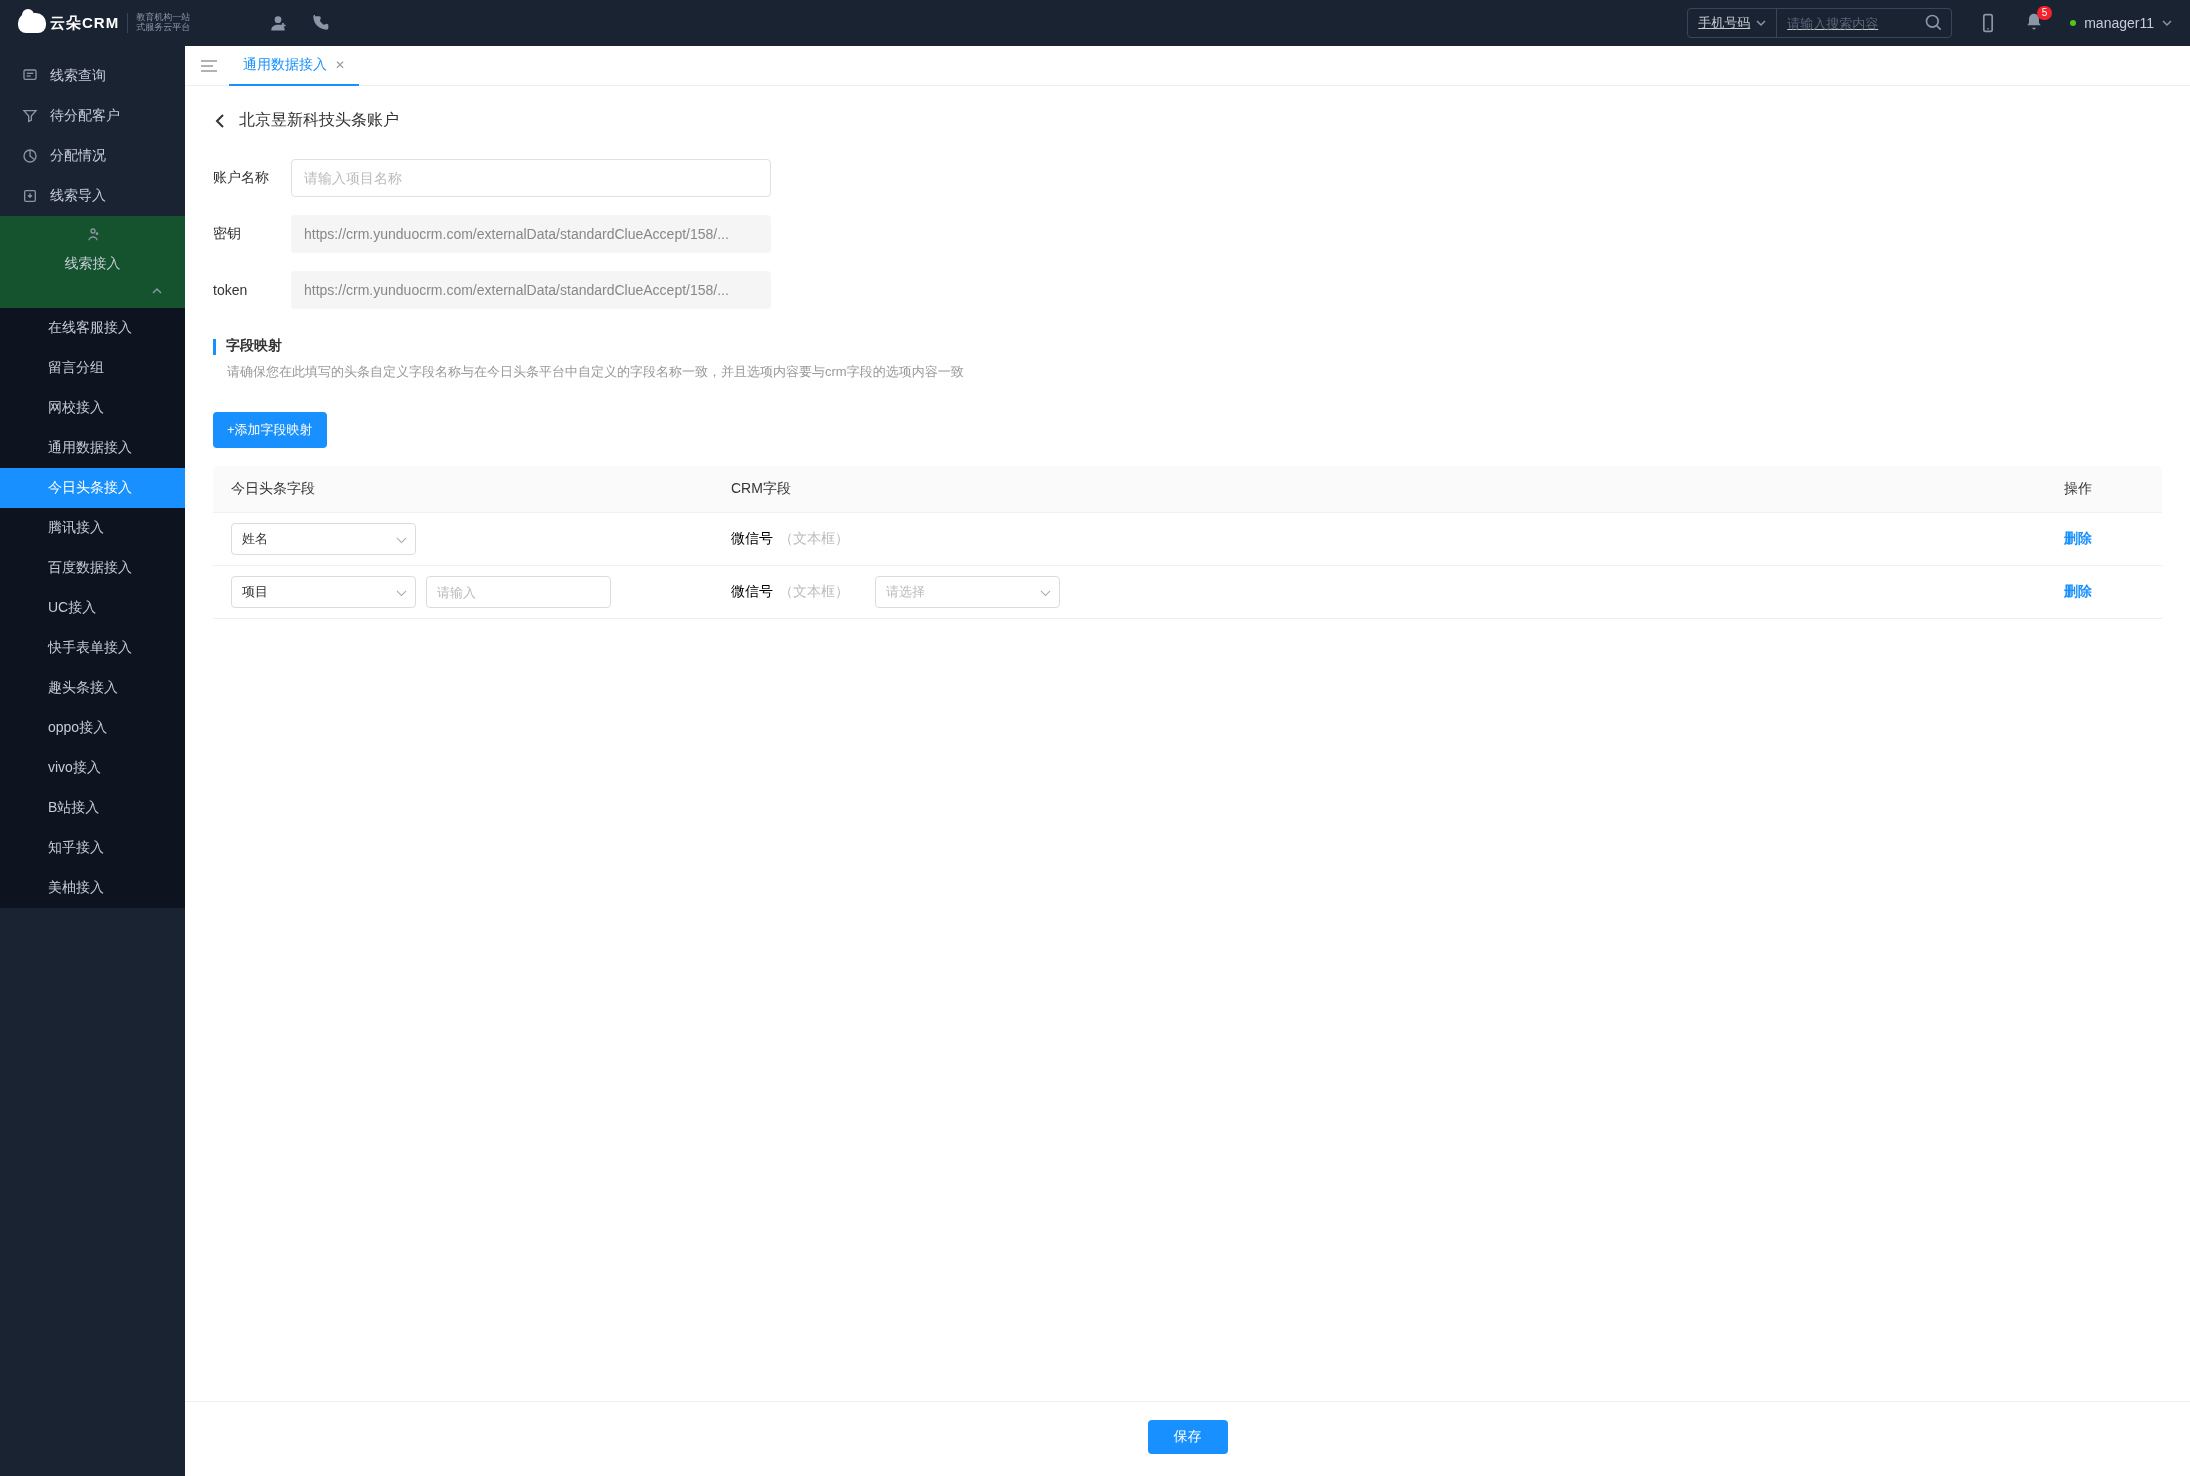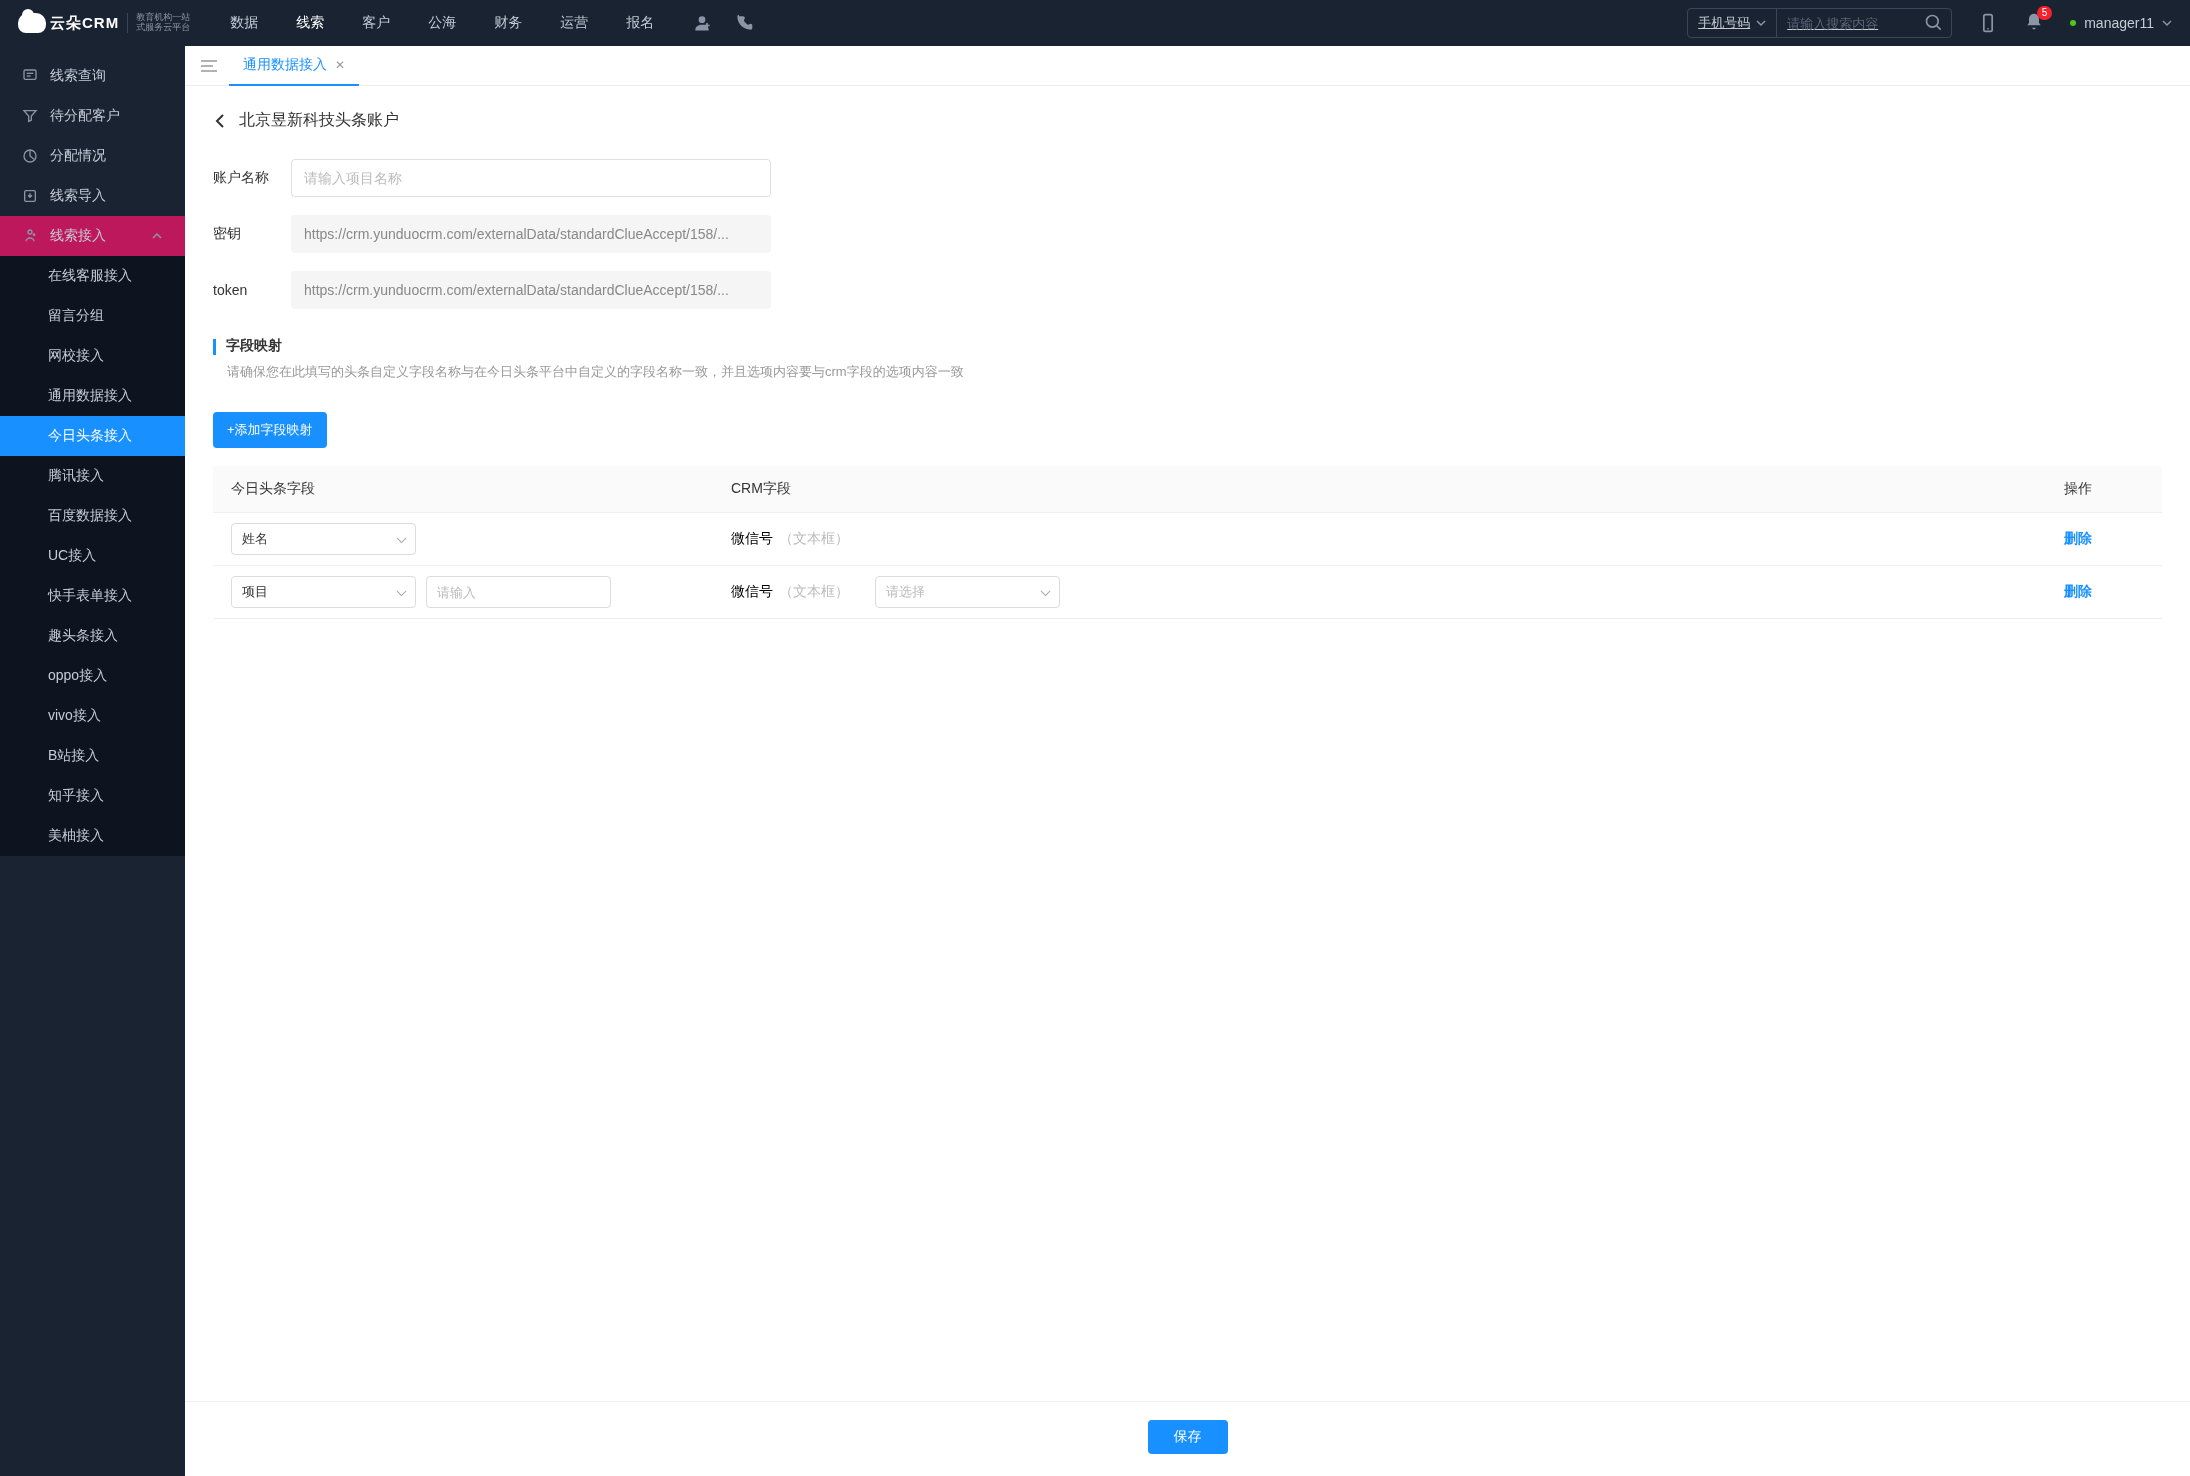--- a/index.html
+++ b/index.html
@@ -24,21 +24,21 @@
 .search-input::placeholder { color:#5a6578; }
 .search-btn { width:34px; height:100%; display:flex; align-items:center; justify-content:center; cursor:pointer; }
 .rightbar { display:flex; align-items:center; gap:26px; margin-left:26px; }
 .bell-wrap { position:relative; }
 .badge { position:absolute; top:-6px; right:-8px; background:#f5222d; color:#fff; font-size:10px; border-radius:8px; padding:1px 5px; line-height:1.2; }
 .user { display:flex; align-items:center; gap:8px; color:#c5ccd6; font-size:14px; cursor:pointer; }
 .user-dot { width:6px; height:6px; background:#52c41a; border-radius:50%; }
 .body { flex:1; display:flex; min-height:0; }
 .sidebar { width:185px; background:#1a2332; color:#c5ccd6; overflow-y:auto; padding-top:10px; }
 .side-item { display:flex; align-items:center; gap:12px; padding:11px 22px; cursor:pointer; font-size:14px; }
-.side-item.expanded { background:#be185d; }
+.side-item.expanded { background:#14532d;flex-direction:column; }
 .side-icon { width:16px; height:16px; fill:#8a95a5; flex-shrink:0; }
 .side-chevron { margin-left:auto; width:12px; height:12px; fill:#8a95a5; }
 .sub-items { background:#0d1420; }
 .sub-item { padding:11px 22px 11px 48px; cursor:pointer; font-size:14px; color:#c5ccd6; }
 .sub-item.active { background:#1890ff; color:#fff; }
 .main { flex:1; background:#fff; display:flex; flex-direction:column; min-width:0; }
 .tabbar { display:flex; align-items:center; border-bottom:1px solid #eee; height:40px; padding-left:8px; }
 .tab-collapse { width:32px; height:32px; display:flex; align-items:center; justify-content:center; cursor:pointer; margin-right:4px; }
 .tab { display:flex; align-items:center; gap:8px; padding:0 14px; height:40px; font-size:14px; color:#1890ff; border-bottom:2px solid #1890ff; cursor:pointer; }
 .tab-close { color:#999; font-size:12px; cursor:pointer; }
@@ -82,29 +82,20 @@
     <div class="logo">
       <div class="logo-mark">
         <div class="logo-cloud"></div>
         <span class="logo-text">云朵CRM</span>
       </div>
       <div class="logo-sub">
         <div>教育机构一站</div>
           <div>式服务云平台</div>
       </div>
     </div>
-    <div class="topnav" id="topnav">
-        <div class="topnav-item">数据</div>
-        <div class="topnav-item active">线索</div>
-        <div class="topnav-item">客户</div>
-        <div class="topnav-item">公海</div>
-        <div class="topnav-item">财务</div>
-        <div class="topnav-item">运营</div>
-        <div class="topnav-item">报名</div>
-      </div>
     <div class="topicons">
       <svg class="ticon" viewBox="0 0 24 24">
           <circle cx="12" cy="8" r="4"></circle>
           <path d="M4 20c0-4 4-6 8-6s8 2 8 6v1H4z"></path>
           <rect x="15" y="14" width="6" height="2"></rect>
           <rect x="17" y="12" width="2" height="6"></rect>
         </svg>
       <svg class="ticon" viewBox="0 0 24 24">
           <path d="M6 2c-1 0-2 1-2 2 0 9 7 16 16 16 1 0 2-1 2-2v-3c0-1-1-2-2-2l-3 1c-1 0-2-1-3-2s-2-2-2-3l1-3c0-1-1-2-2-2H6z"></path>
         </svg>

